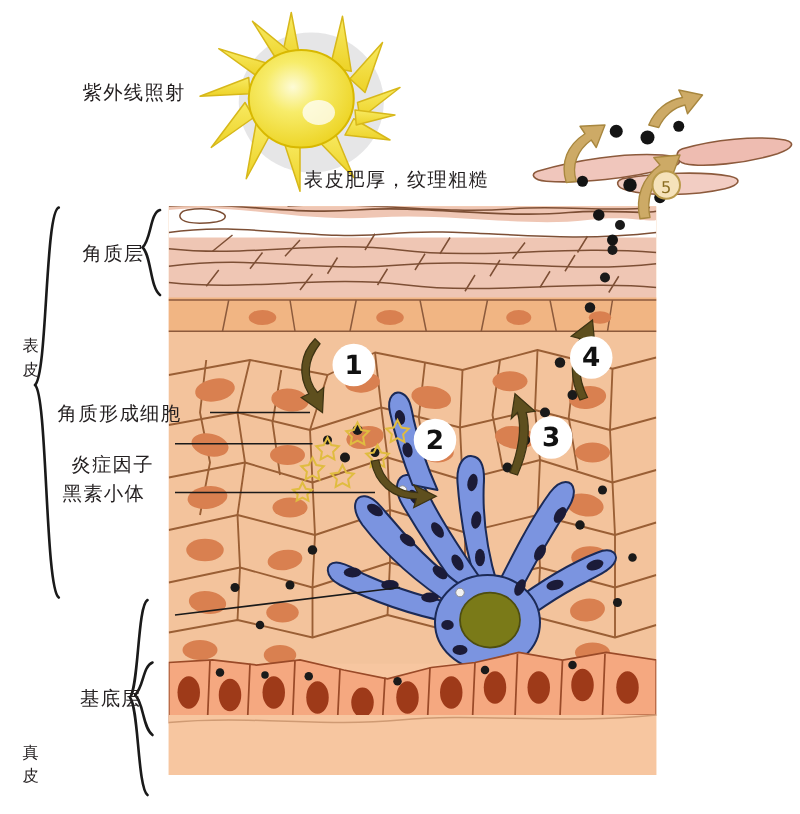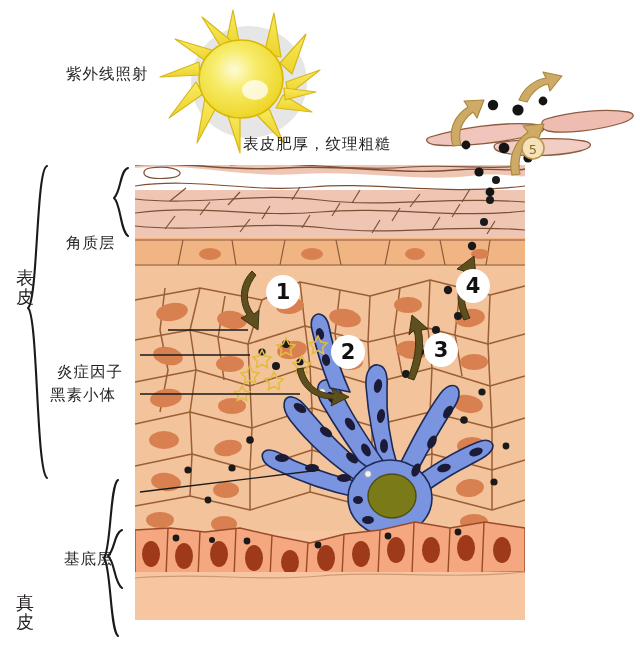--- a/index.html
+++ b/index.html
@@ -2,21 +2,21 @@
 <html><head>
 <meta charset="utf-8">
 <style>
   html,body{margin:0;padding:0;background:#ffffff;}
   body{width:640px;height:651px;position:relative;overflow:hidden;
        font-family:"DejaVu Sans","Liberation Sans",sans-serif;}
   .stage{position:absolute;left:0;top:0;width:640px;height:651px;}
   svg{display:block;}
   .lbl{position:absolute;color:#231f20;font-size:15.5px;letter-spacing:1px;
        white-space:nowrap;font-family:"DejaVu Sans","Liberation Sans",sans-serif;}
-  .lbl-v{position:absolute;color:#231f20;font-size:18px;letter-spacing:1px;
+  .lbl-v{position:absolute;color:#231f20;font-size:13px;letter-spacing:1px;
        width:18px;line-height:19px;text-align:center;
        font-family:"DejaVu Sans","Liberation Sans",sans-serif;}
   .num{position:absolute;width:34px;height:34px;border-radius:50%;
        background:#ffffff;color:#111111;font-size:21px;font-weight:bold;
        display:flex;align-items:center;justify-content:center;
        font-family:"DejaVu Sans","Liberation Sans",sans-serif;}
 </style>
 </head>
 <body>
 
@@ -320,24 +320,25 @@
     <line x1="140" y1="355" x2="250" y2="355"></line>
     <line x1="140" y1="394" x2="300" y2="394"></line>
     <line x1="140" y1="492" x2="320" y2="470"></line>
   </g>
 </svg>
 
 <div class="lbl" style="left:66px;top:64px;">紫外线照射</div>
 
 <div class="lbl" style="left:243px;top:134px;">表皮肥厚，纹理粗糙</div>
 
-<div class="lbl" style="left:66px;top:193px;margin-top:40px;">角质层</div>
+<div class="lbl" style="left:66px;top:193px;">角质层</div>
 
 <div class="lbl-v" style="left:16px;top:268px;">表皮</div>
 
+<div class="lbl" style="left:46px;top:321px;">角质形成细胞</div>
 
 <div class="lbl" style="left:57px;top:346px;margin-top:16px;">炎症因子</div>
 
 <div class="lbl" style="left:50px;top:385px;text-align:right;">黑素小体</div>
 
 
 <div class="lbl" style="left:64px;top:549px;">基底层</div>
 
 <div class="lbl-v" style="left:16px;top:593px;">真皮</div>
 

